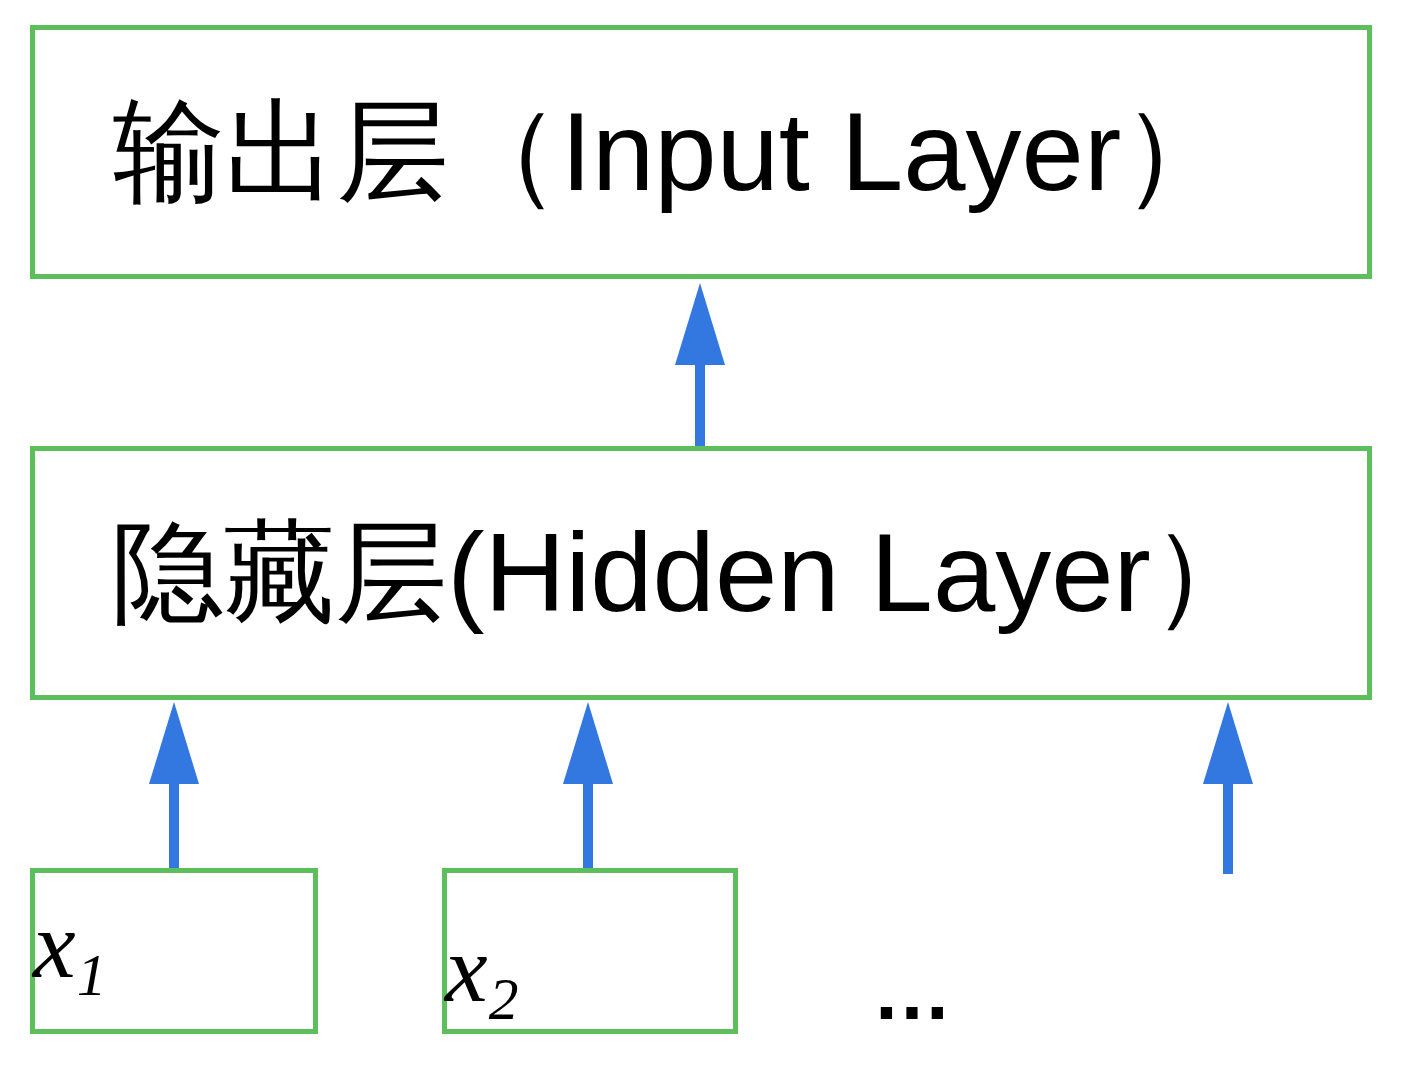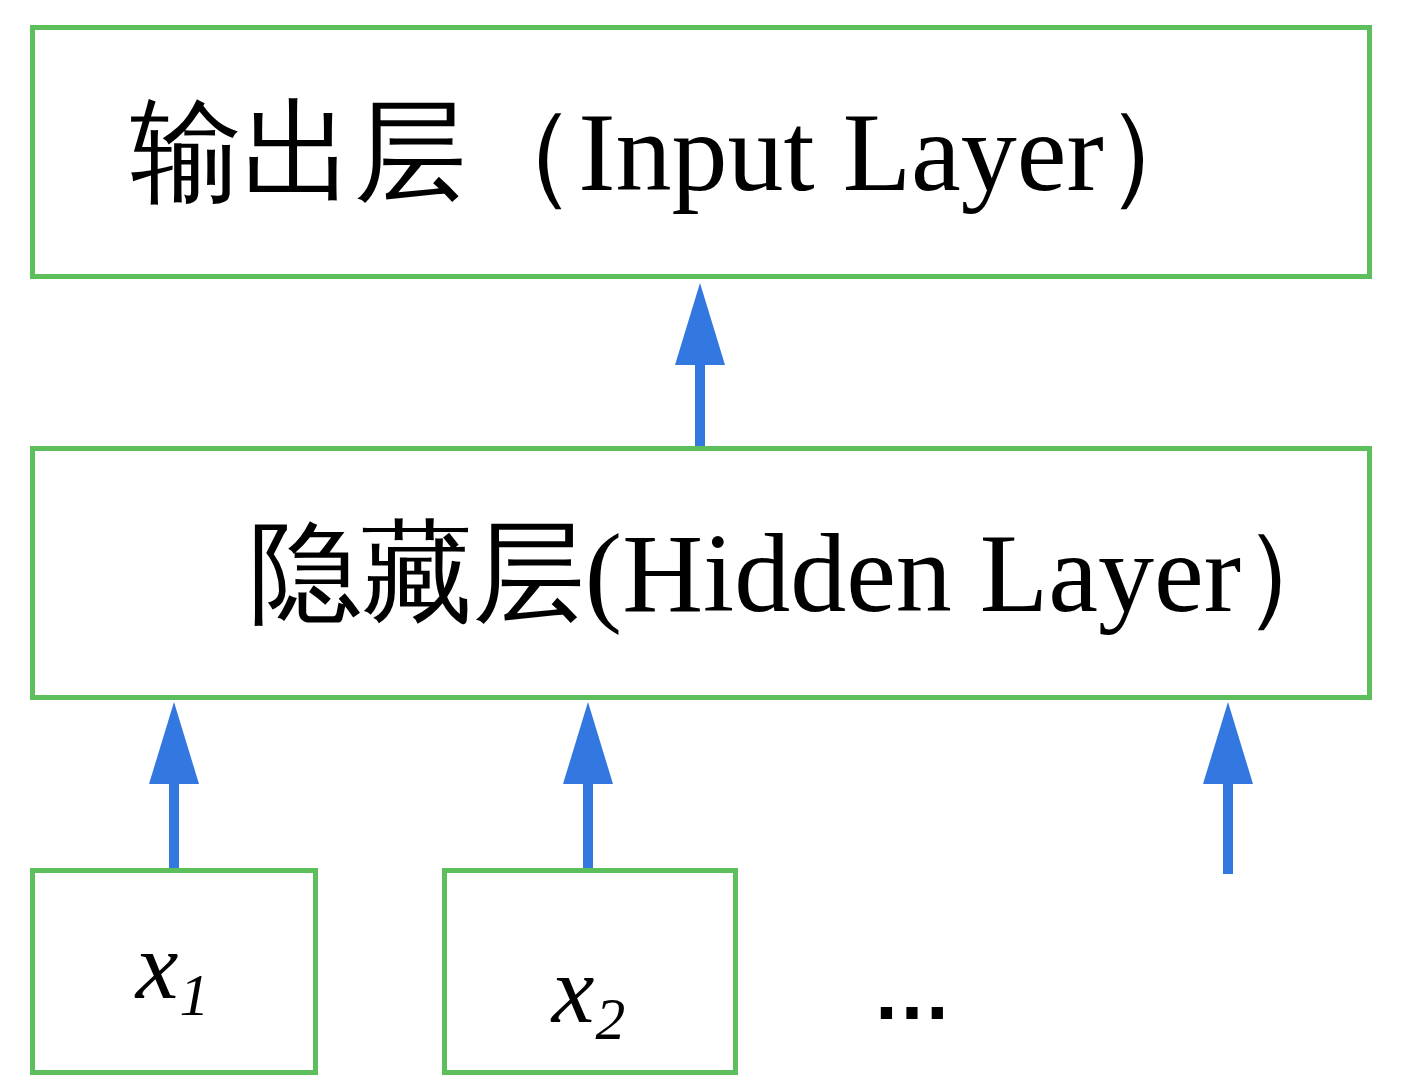--- a/index.html
+++ b/index.html
@@ -23,21 +23,21 @@
   .layer-box {
     position: absolute;
     box-sizing: border-box;
     border: 5px solid #5cbf5c;
     background: #ffffff;
     display: flex;
     align-items: center;
     justify-content: center;
   }
   .layer-label {
-    font-family: Liberation Serif, serif;
+    font-family: Liberation Sans, sans-serif;
     font-size: 112px;
     line-height: 1;
     color: #000000;
     white-space: nowrap;
     letter-spacing: 0px;
   }
 
   #output-layer-box {
     left: 30px;
     top: 25px;
@@ -46,37 +46,36 @@
   }
   #output-layer-box .layer-label {
     transform: translateX(-28px);
   }
 
   #hidden-layer-box {
     left: 30px;
     top: 446px;
     width: 1342px;
     height: 254px;
-    justify-content: flex-end;
   }
   #hidden-layer-box .layer-label {
     transform: translateX(-14px);
   }
 
   
   .input-box {
     position: absolute;
     box-sizing: border-box;
     border: 5px solid #5cbf5c;
     background: #ffffff;
     top: 868px;
-    height: 207px;
+    height: 166px;
     display: flex;
     align-items: center;
-    justify-content: center;
+    justify-content: flex-start;
   }
   #input-box-0 { left: 30px;   width: 288px; }
   #input-box-1 { left: 442px;  width: 296px; }
   #input-box-2 { left: 1085px; width: 287px; }
 
   .math-var {
     font-family: "Liberation Serif", "DejaVu Serif", serif;
     font-style: italic;
     font-size: 96px;
     line-height: 1;

